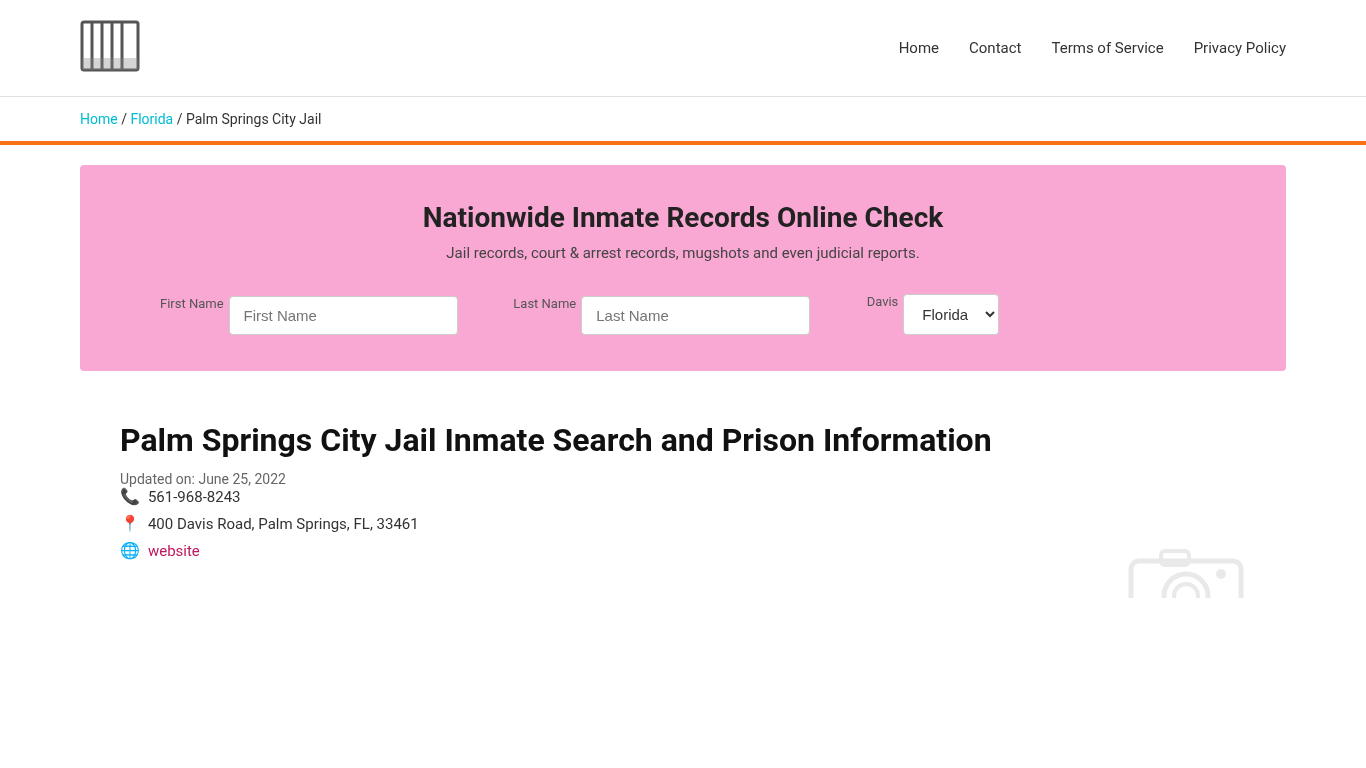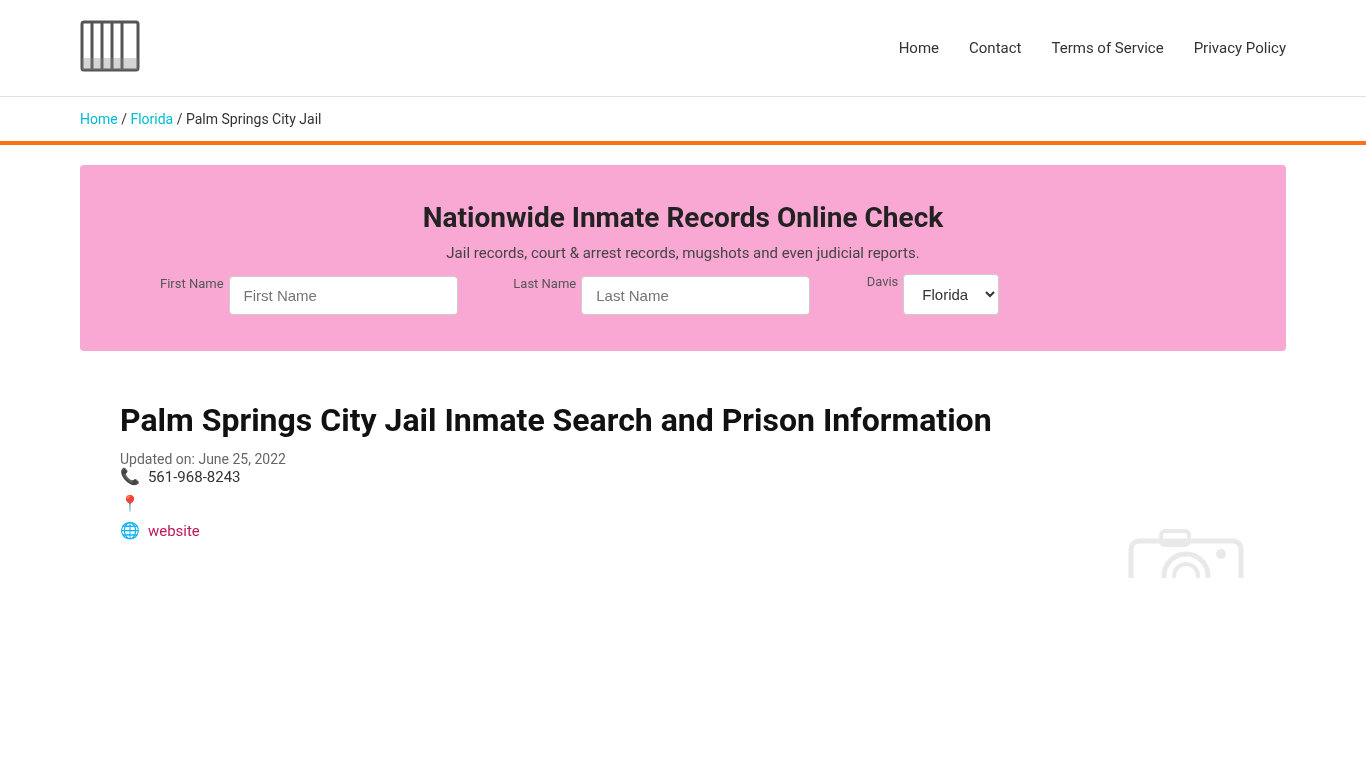--- a/index.html
+++ b/index.html
@@ -64,21 +64,21 @@
       text-align: center;
       font-size: 28px;
       font-weight: 700;
       color: #222;
       margin-bottom: 10px;
     }
     .search-banner p {
       text-align: center;
       font-size: 15px;
       color: #444;
-      margin-bottom: 12px;
+      margin-bottom: 32px;
     }
     .search-form {
       display: flex;
       gap: 14px;
       align-items: flex-end;
     }
     .form-group {
       display: flex;
       flex-direction: row;
       gap: 5px;
@@ -216,20 +216,21 @@
 <div class="main-content">
   <div class="content-area">
     <h1 class="page-title">Palm Springs City Jail Inmate Search and Prison Information</h1>
     <p class="updated-on">Updated on: June 25, 2022</p>
     <div class="info-row">
       <span class="icon">📞</span>
       <span>561-968-8243</span>
     </div>
     <div class="info-row">
       <span class="icon">📍</span>
+      <span>400 Davis Road, Palm Springs, FL, 33461</span>
     </div>
     <div class="info-row">
       <span class="icon">🌐</span>
       <a href="#">website</a>
     </div>
 
     <div style="position:absolute; right:0; bottom:-80px;">
       <svg class="camera-svg" viewBox="0 0 120 100" width="130" height="110">
         <rect x="5" y="25" width="110" height="68" rx="8" fill="none" stroke="#aaa" stroke-width="5"></rect>
         <circle cx="60" cy="60" r="22" fill="none" stroke="#aaa" stroke-width="5"></circle>

